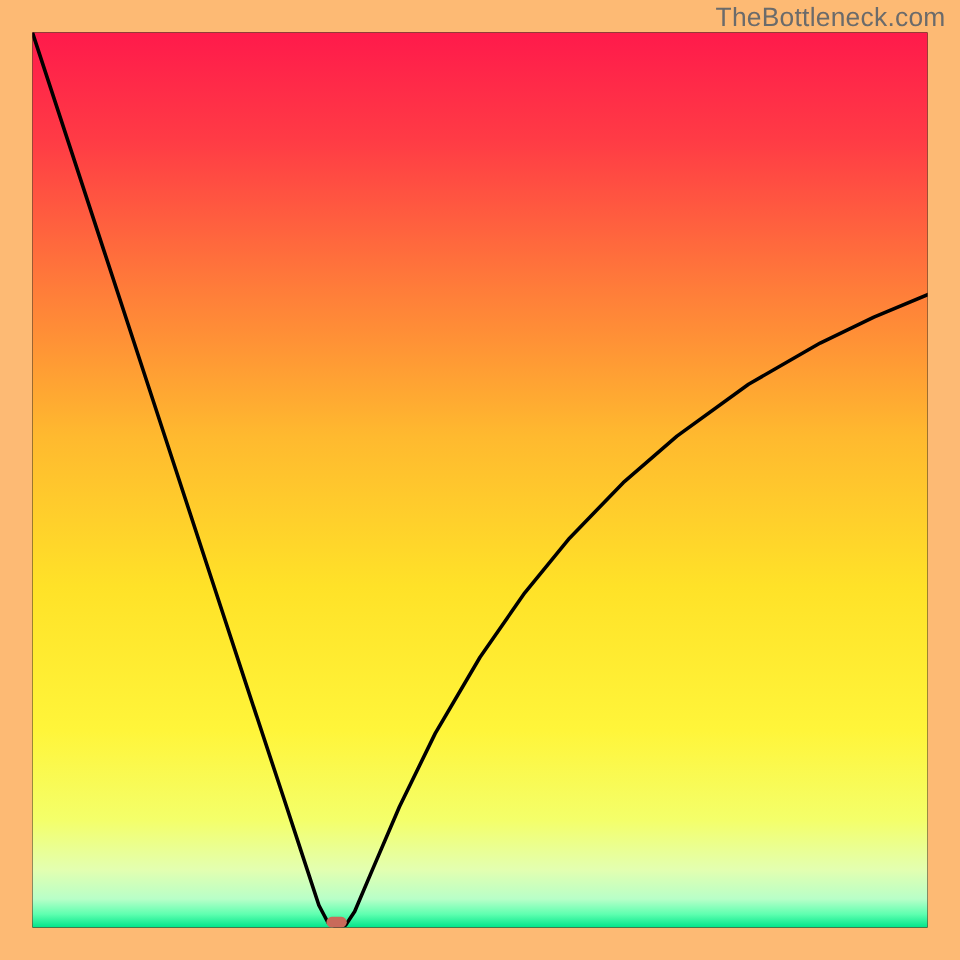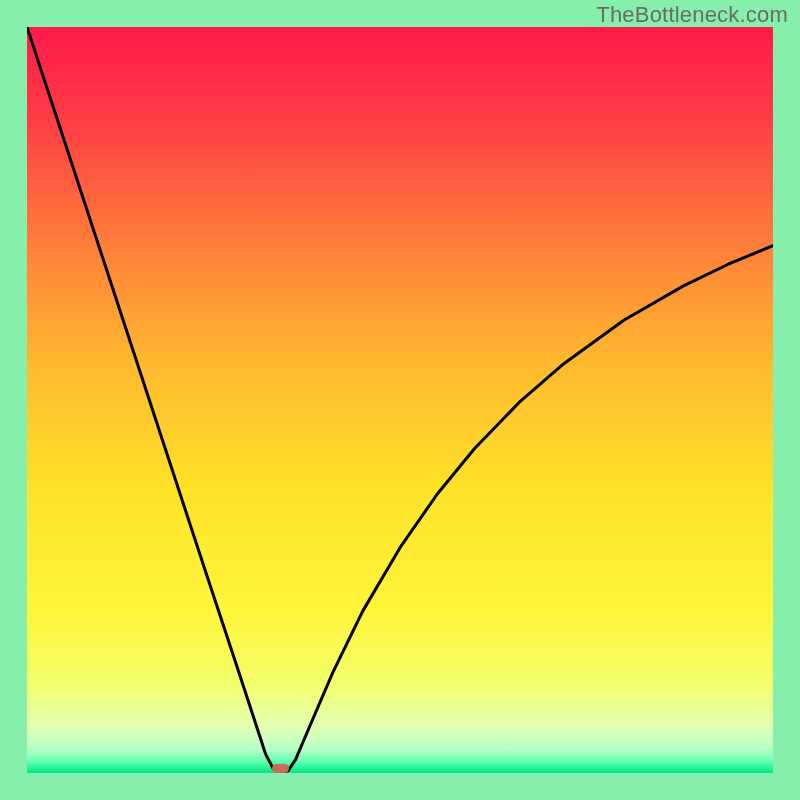--- a/index.html
+++ b/index.html
@@ -7,21 +7,21 @@
     padding: 0;
     width: 800px;
     height: 800px;
     background: #000;
     font-family: Arial, Helvetica, sans-serif;
   }
   .frame {
     position: relative;
     width: 800px;
     height: 800px;
-    background: #86efac;
+    background: #fdba74;
   }
   .watermark {
     position: absolute;
     top: 2px;
     right: 12px;
     color: #6b6b6b;
     font-size: 22px;
     font-weight: 500;
     letter-spacing: 0.2px;
     z-index: 10;

